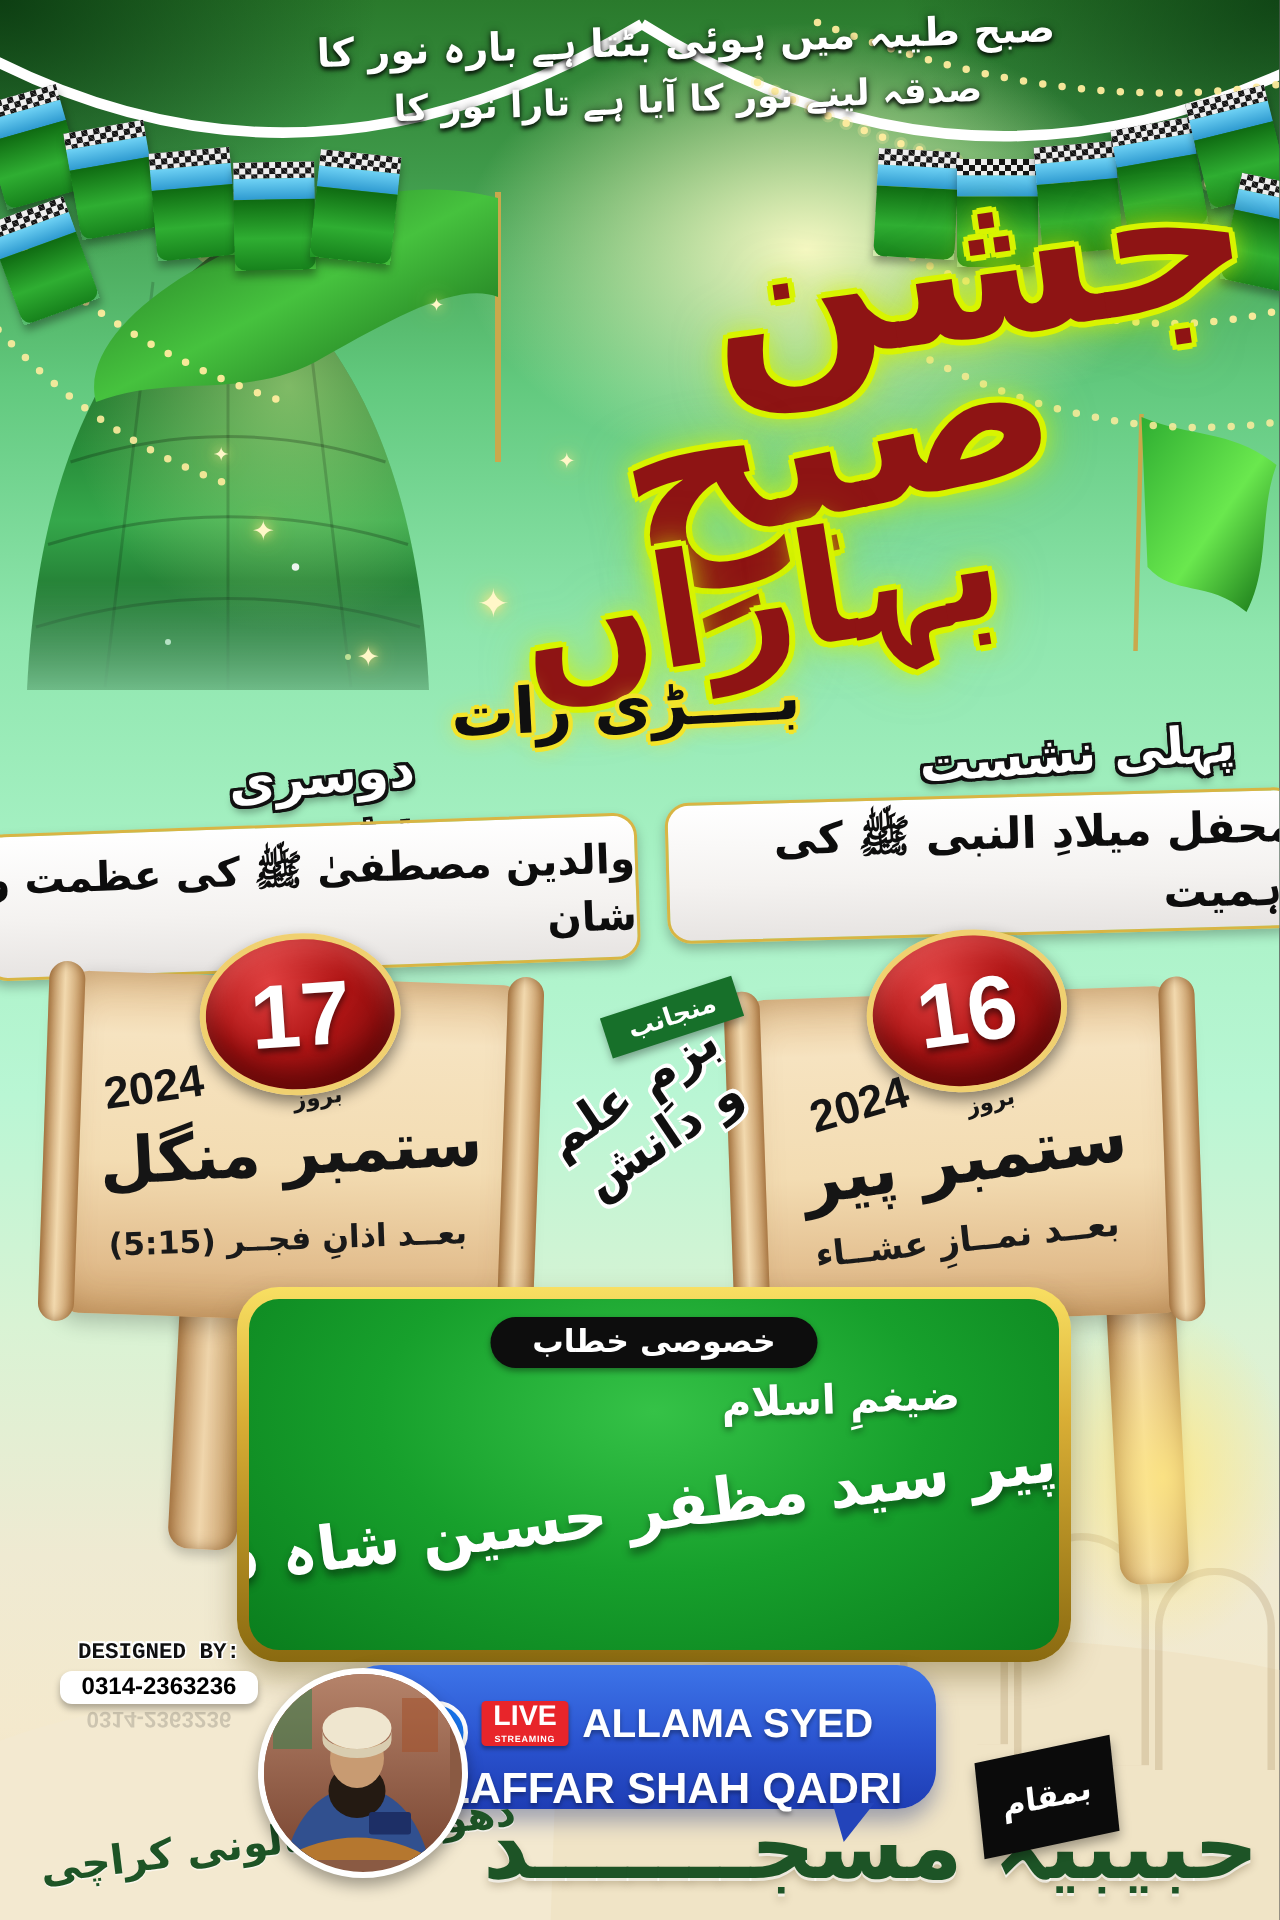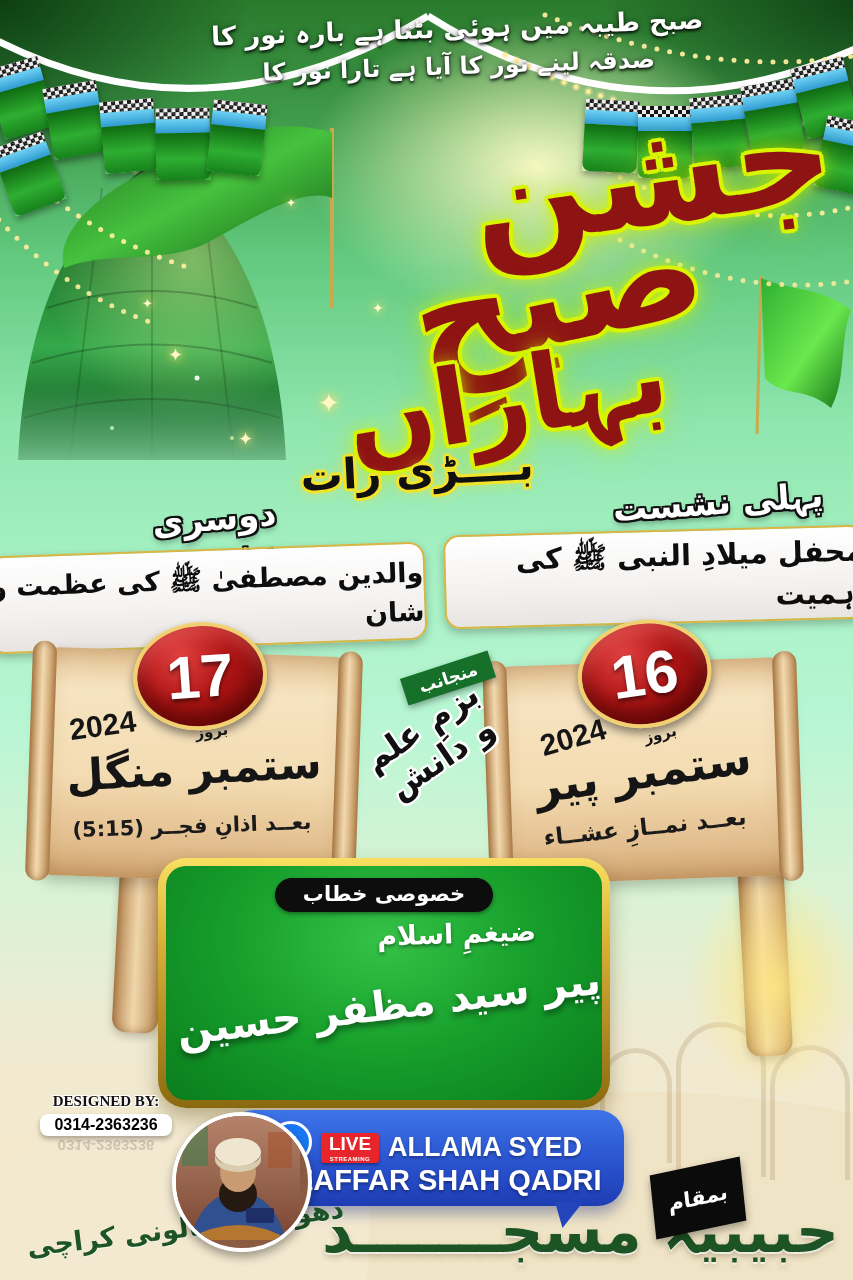--- a/index.html
+++ b/index.html
@@ -101,52 +101,52 @@
   .tme2{top:162px;font-size:21px;transform:rotate(-4deg);}
 
   
   .org-tag{left:402px;top:664px;z-index:4;background:#17702a;color:#fff;font-size:17px;font-weight:bold;
     padding:4px 16px;transform:rotate(-18deg);box-shadow:0 3px 6px rgba(0,0,0,.35);}
   .org-name{left:352px;top:706px;width:160px;z-index:4;text-align:center;font-size:33px;font-weight:bold;color:#101010;
     line-height:1.12;transform:rotate(-34deg);
     text-shadow:-2px 0 0 #fff,2px 0 0 #fff,0 -2px 0 #fff,0 2px 0 #fff,-2px -2px 0 #fff,2px 2px 0 #fff,-2px 2px 0 #fff,2px -2px 0 #fff;}
 
   
-  .khitab{left:158px;top:858px;width:452px;height:250px;z-index:3;border-radius:28px;padding:8px;box-sizing:border-box;
+  .khitab{left:158px;top:858px;width:556px;height:250px;z-index:3;border-radius:28px;padding:8px;box-sizing:border-box;
     background:linear-gradient(180deg,#f8df62 0%,#d9ae35 35%,#8a6a10 100%);
     box-shadow:0 10px 20px rgba(80,60,0,.35);}
   .khitab-in{position:relative;width:100%;height:100%;border-radius:20px;overflow:hidden;
     background:radial-gradient(ellipse at 50% 32%,#35c247 0%,#17a02c 48%,#0a7d1d 100%);}
   .kh-pill{margin:12px auto 0;width:fit-content;background:#0d0d0d;color:#fff;border-radius:22px;
     padding:4px 28px 6px;font-size:21px;font-weight:bold;box-shadow:0 2px 4px rgba(0,0,0,.4);}
   .kh-hon{position:absolute;right:66px;top:52px;color:#fff;font-size:27px;font-weight:bold;
     transform:rotate(-2deg);text-shadow:0 2px 4px rgba(0,0,0,.45);}
   .kh-name{position:absolute;left:0;top:116px;width:100%;text-align:center;color:#fff;font-size:41px;font-weight:bold;
     white-space:nowrap;transform:rotate(-7deg);text-shadow:0 4px 6px rgba(0,0,0,.45);}
 
   
   .designer{left:40px;top:1093px;width:132px;text-align:center;z-index:4;}
-  .des-label{font-family:Liberation Serif, serif;font-size:15px;font-weight:bold;color:#101010;
+  .des-label{font-family:Liberation Mono, monospace;font-size:15px;font-weight:bold;color:#101010;
     text-shadow:-1px -1px 0 #fff,1px -1px 0 #fff,-1px 1px 0 #fff,1px 1px 0 #fff;}
   .des-box{margin-top:3px;background:#141040;border:1px solid #3a3370;border-radius:10px;padding:3px 4px 5px;
     box-shadow:0 3px 5px rgba(0,0,0,.35);}
   .des-name{font-family:"DejaVu Serif",serif;font-style:italic;color:#fff;font-size:21px;line-height:1.05;}
   .des-type{font-family:"DejaVu Serif",serif;font-style:italic;color:#fff;font-size:13px;letter-spacing:5px;}
   .des-phone{margin-top:4px;background:#fff;border-radius:8px;padding:2px 3px;font-family:"Liberation Sans",sans-serif;
     font-size:16px;font-weight:bold;color:#000;box-shadow:0 3px 5px rgba(0,0,0,.3);}
   .des-reflect{margin-top:1px;opacity:.18;transform:scaleY(-1);font-family:"Liberation Sans",sans-serif;
     font-size:15px;font-weight:bold;color:#222;}
 
   
   .live{left:228px;top:1110px;width:396px;height:96px;z-index:3;border-radius:26px;
     background:linear-gradient(180deg,#3d74e8 0%,#2a53cf 55%,#1e3db4 100%);
     box-shadow:0 8px 14px rgba(0,30,120,.35);}
   .live:after{content:"";position:absolute;left:322px;top:92px;width:0;height:0;
     border:14px solid transparent;border-top:26px solid #2344ba;transform:skewX(-14deg);}
-  .live-row1{display:flex;align-items:flex-end;justify-content:center;gap:9px;margin-top:11px;}
+  .live-row1{display:flex;align-items:flex-start;justify-content:center;gap:9px;margin-top:24px;}
   .fb{width:36px;height:36px;border-radius:50%;background:#1877f2;border:3px solid #fff;
     display:flex;align-items:flex-end;justify-content:center;color:#fff;
     font-family:"Liberation Serif",serif;font-weight:bold;font-size:27px;line-height:.95;overflow:hidden;}
   .livebadge{background:#e8252a;color:#fff;border-radius:3px;padding:0 8px 8px;position:relative;
     font-family:"Liberation Sans",sans-serif;font-weight:bold;font-size:19px;box-shadow:0 2px 3px rgba(0,0,0,.35);}
   .streaming{position:absolute;left:0;right:0;bottom:1px;text-align:center;font-size:6px;letter-spacing:.5px;font-weight:bold;}
   .live-t1{color:#fff;font-family:"Liberation Sans",sans-serif;font-weight:bold;font-size:27px;
     text-shadow:0 2px 3px rgba(0,0,0,.35);}
   .live-t2{margin-top:1px;text-align:center;color:#fff;font-family:"Liberation Sans",sans-serif;font-weight:bold;
     font-size:29px;text-shadow:0 2px 3px rgba(0,0,0,.35);}

